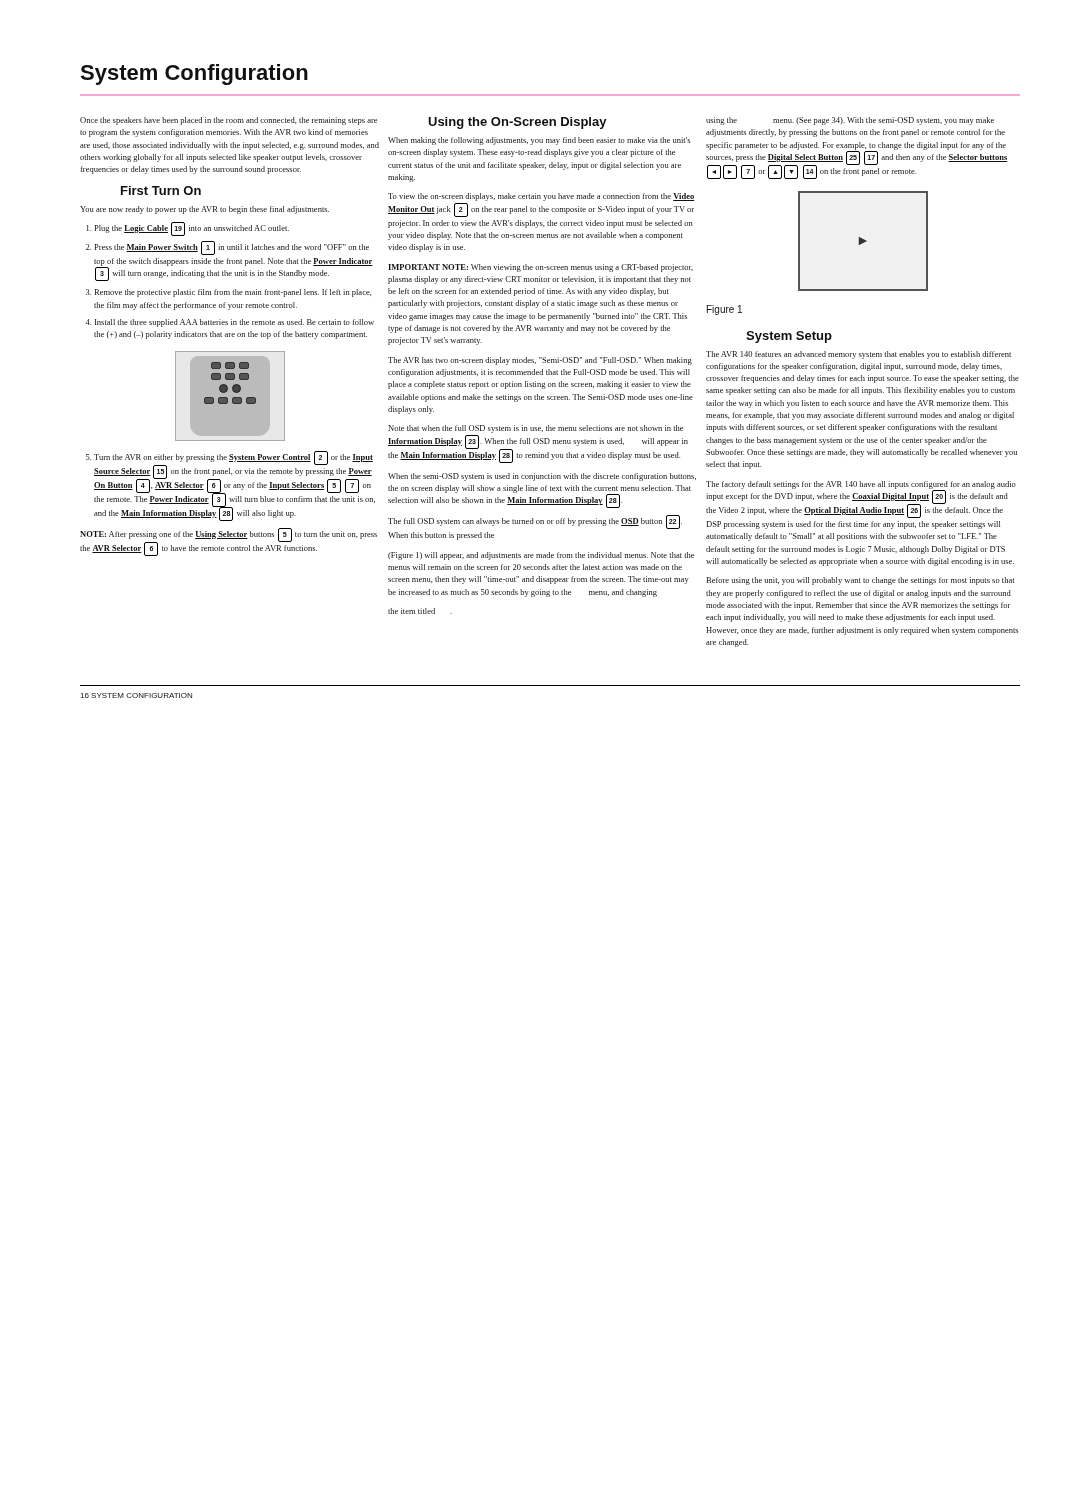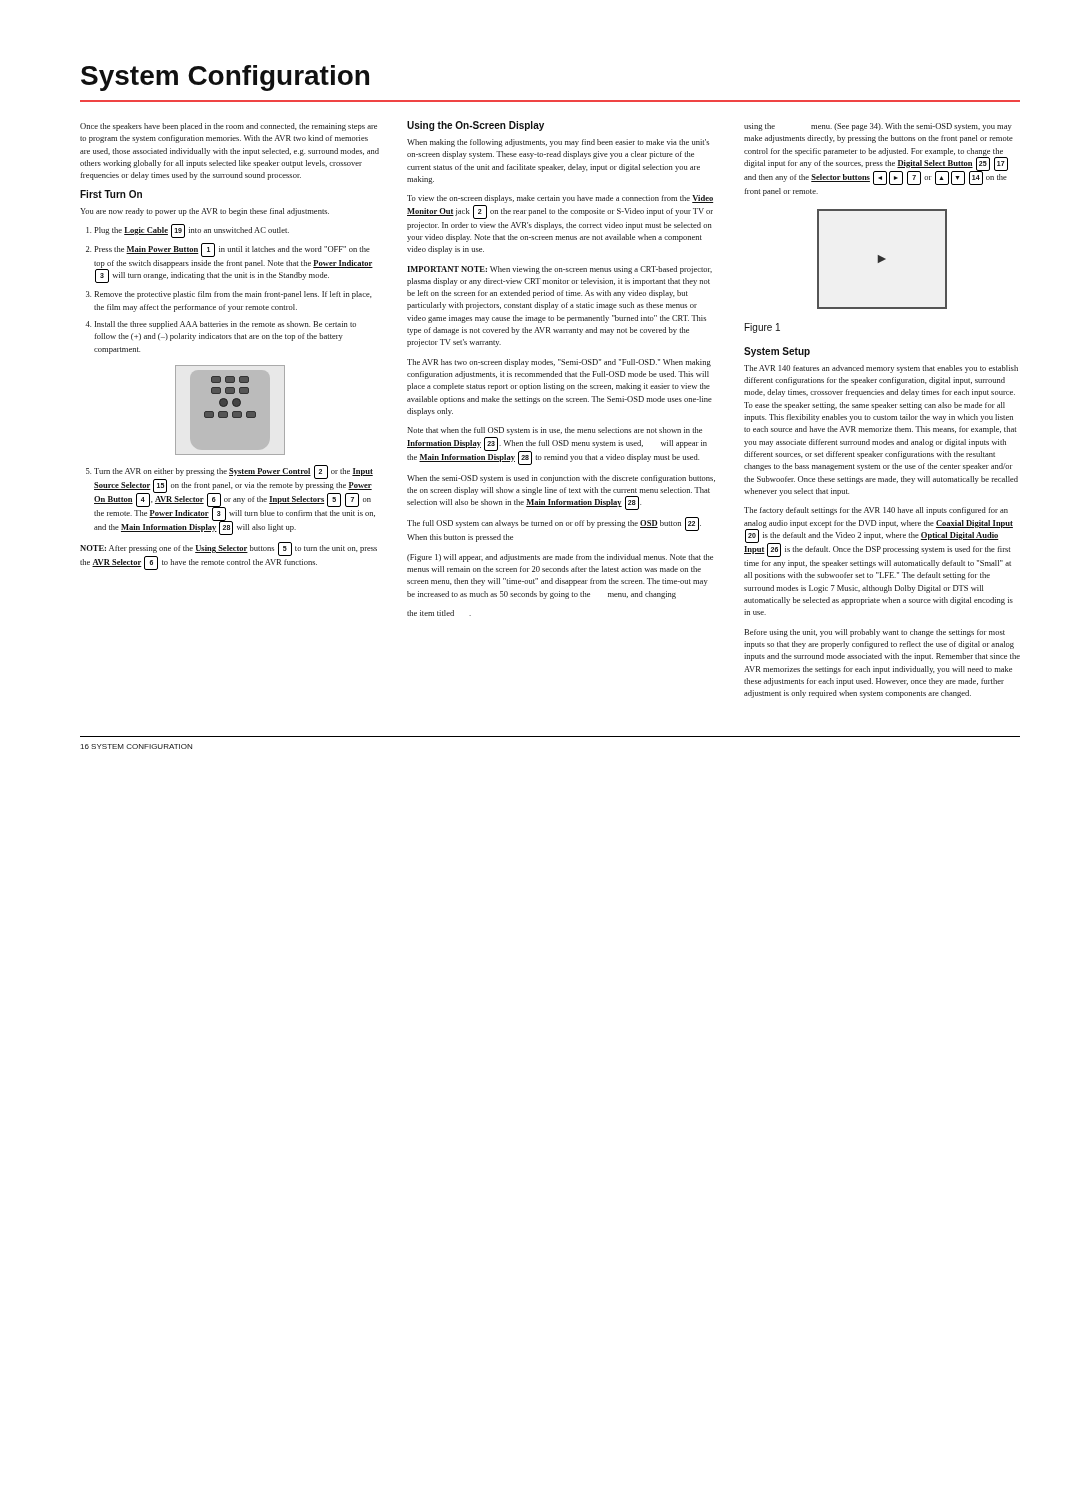--- a/index.html
+++ b/index.html
@@ -11,53 +11,54 @@
       width: 1080px;
       min-height: 1489px;
     }
     .page {
       width: 1080px;
       min-height: 1489px;
       padding: 60px 60px 60px 80px;
       position: relative;
     }
     .page-title {
-      font-size: 28px;
-      font-weight: bold;
-      border-bottom: 2px solid #ef4444;
+      font-size: 22px;
+      font-weight: bold;
+      border-bottom: 2px solid #f9a8d4;
       padding-bottom: 8px;
       margin-bottom: 18px;
       font-family: Arial, sans-serif;
     }
     .columns {
       display: flex;
-      gap: 27px;
+      gap: 8px;
     }
     .col-left {
       width: 300px;
       flex-shrink: 0;
     }
     .col-mid {
       width: 310px;
       flex-shrink: 0;
     }
     .col-right {
       flex: 1;
     }
     p {
       line-height: 1.45;
       margin-bottom: 7px;
       font-size: 8.5px;
     }
     .section-heading {
       font-weight: bold;
-      font-size: 10px;
+      font-size: 13px;
       font-family: Arial, sans-serif;
       margin-bottom: 5px;
       margin-top: 10px;
+      margin-left: 40px;
     }
     .section-heading-first {
       margin-top: 0;
     }
     ol {
       padding-left: 14px;
       margin-bottom: 7px;
     }
     ol li {
       margin-bottom: 5px;
@@ -175,27 +176,27 @@
       <p>Once the speakers have been placed in the room and connected, the remaining steps are to program the system configuration memories. With the AVR two kind of memories are used, those associated individually with the input selected, e.g. surround modes, and others working globally for all inputs selected like speaker output levels, crossover frequencies or delay times used by the surround sound processor.</p>
 
       <div class="section-heading section-heading-first">First Turn On</div>
       <p>You are now ready to power up the AVR to begin these final adjustments.</p>
 
       <ol>
         <li>
           Plug the <span class="bold">Logic Cable</span> <span class="inline-icon">19</span> into an unswitched AC outlet.
         </li>
         <li>
-          Press the <span class="bold">Main Power Button</span> <span class="inline-icon">1</span> in until it latches and the word "OFF" on the top of the switch disappears inside the front panel. Note that the <span class="bold">Power Indicator</span> <span class="inline-icon">3</span> will turn orange, indicating that the unit is in the Standby mode.
+          Press the <span class="bold">Main Power Switch</span> <span class="inline-icon">1</span> in until it latches and the word "OFF" on the top of the switch disappears inside the front panel. Note that the <span class="bold">Power Indicator</span> <span class="inline-icon">3</span> will turn orange, indicating that the unit is in the Standby mode.
         </li>
         <li>
           Remove the protective plastic film from the main front-panel lens. If left in place, the film may affect the performance of your remote control.
         </li>
         <li>
-          Install the three supplied AAA batteries in the remote as shown. Be certain to follow the (+) and (–) polarity indicators that are on the top of the battery compartment.
+          Install the three supplied AAA batteries in the remote as used. Be certain to follow the (+) and (–) polarity indicators that are on the top of the battery compartment.
         </li>
       </ol>
 
       <div class="remote-img-container">
         <div class="remote-img">
           <div class="remote-body">
             <div class="remote-row">
               <div class="remote-btn"></div>
               <div class="remote-btn"></div>
               <div class="remote-btn"></div>

